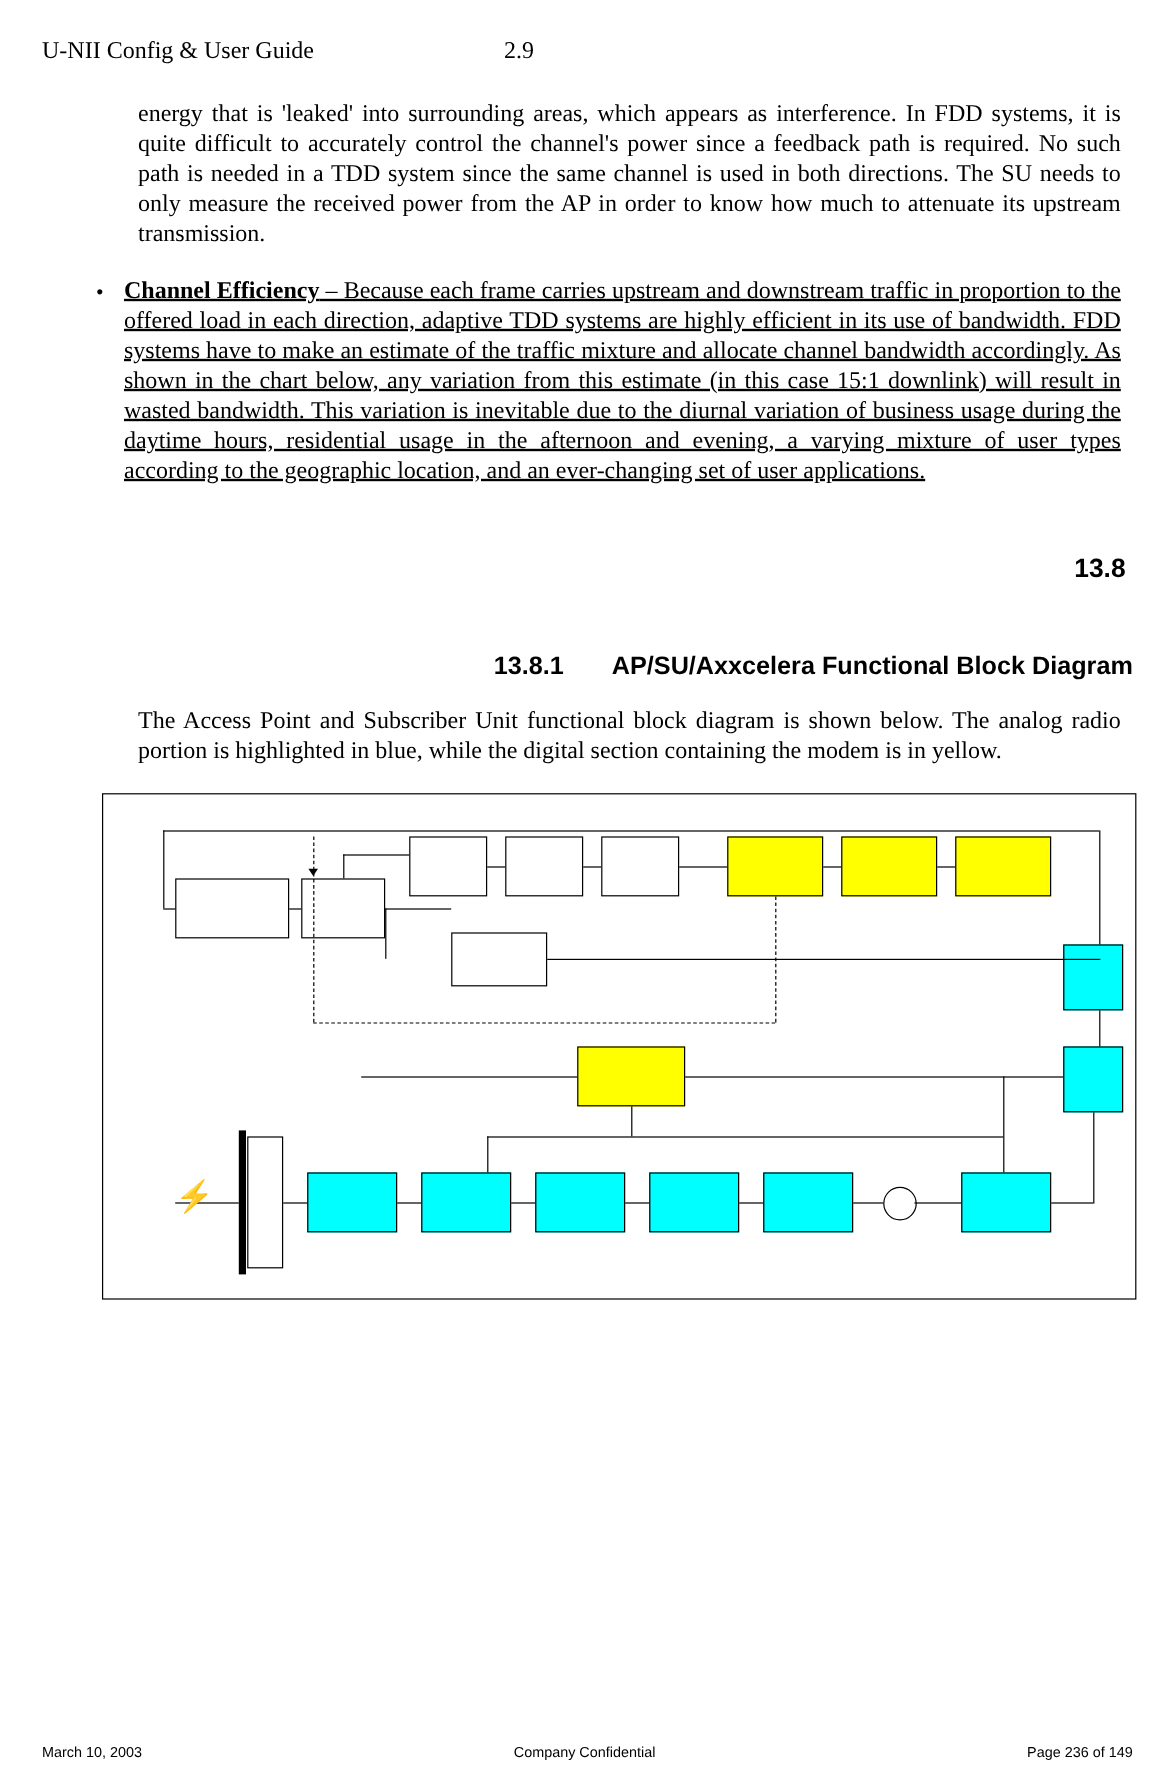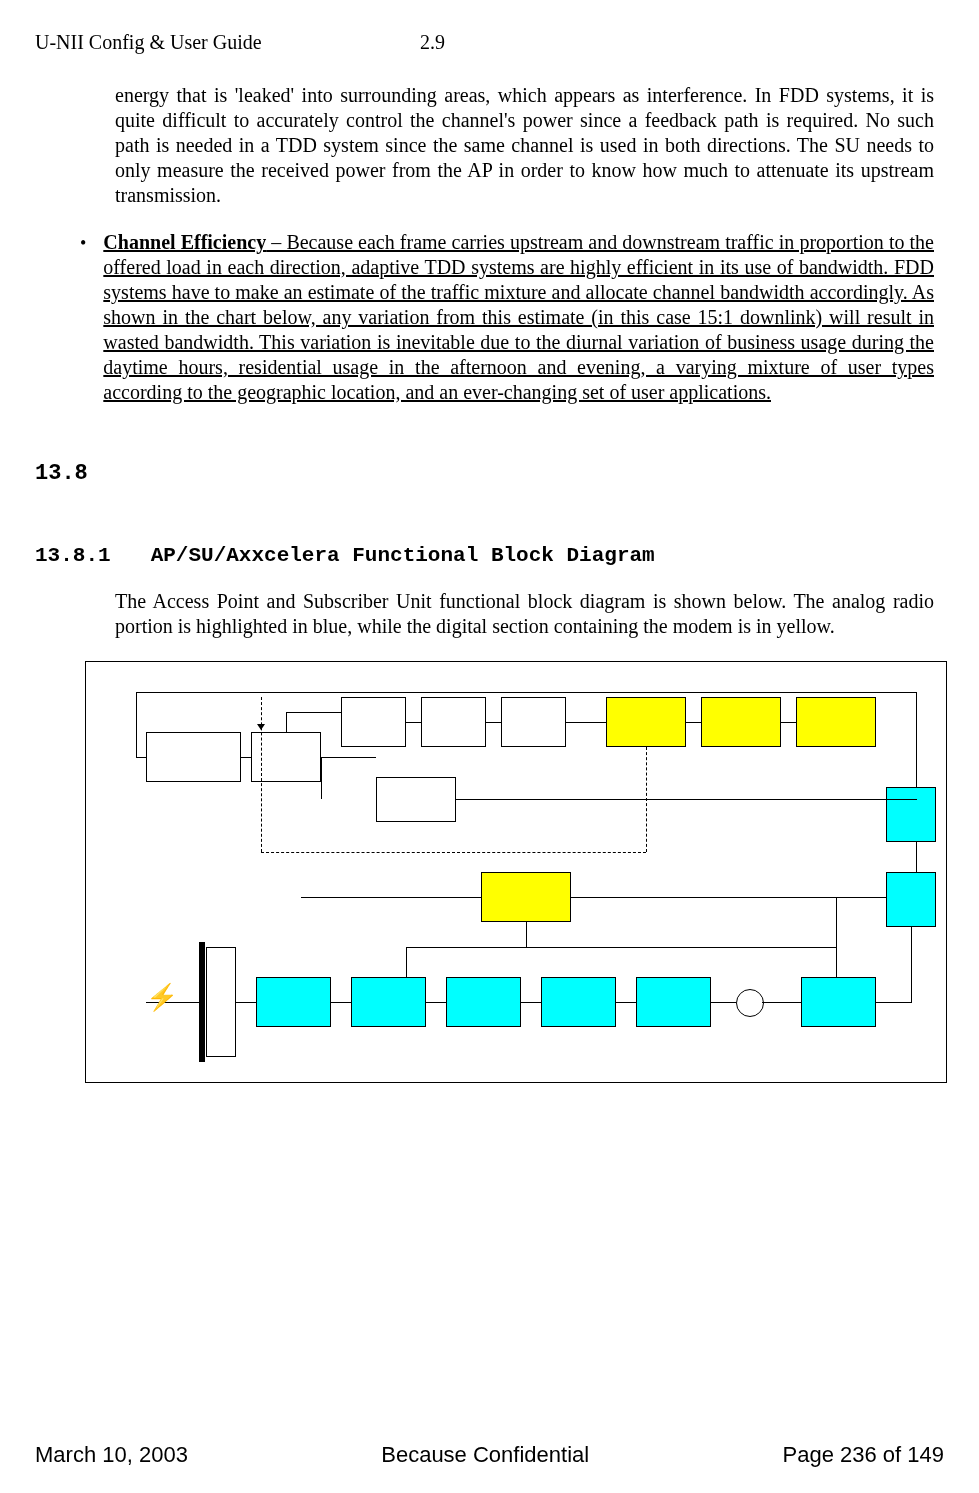--- a/index.html
+++ b/index.html
@@ -41,24 +41,25 @@
       font-size: 18px;
       margin-right: 17px;
       padding-top: 2px;
     }
     .bullet-text {
       text-align: justify;
       text-decoration: underline;
     }
     .bold { font-weight: bold; }
     .section-heading {
-      font-family: Liberation Mono, monospace;
+      font-family: Liberation Sans, sans-serif;
       font-weight: bold;
       margin-top: 55px;
       margin-bottom: 25px;
+      justify-content: flex-end;
     }
     .h2 {
       font-size: 22px;
       display: flex;
     }
     .h2-num { margin-right: 6px; }
     .h3 {
       font-size: 21px;
       display: flex;
       margin-bottom: 20px;
@@ -106,21 +107,21 @@
       background: #fff;
     }
     .footer-row {
       position: absolute;
       bottom: 25px;
       left: 35px;
       right: 35px;
       display: flex;
       justify-content: space-between;
       font-family: Arial, sans-serif;
-      font-size: 22px;
+      font-size: 12px;
     }
     .bolt {
       position: absolute;
       font-size: 26px;
       font-weight: bold;
     }
   </style>
 </head>
 <body>
 
@@ -220,15 +221,15 @@
   <div class="line" style="left:676px; top:340px; width:39px; height:1px;"></div>
   <div class="line" style="left:790px; top:340px; width:35px; height:1px;"></div>
   <div class="line" style="left:825px; top:265px; width:1px; height:76px;"></div>
 
   <div class="line" style="left:60px; top:340px; width:53px; height:1px;"></div>
   <span class="bolt" style="left:60px; top:320px;">⚡</span>
 </div>
 
 <div class="footer-row">
   <span>March 10, 2003</span>
-  <span>Because Confidential</span>
+  <span>Company Confidential</span>
   <span>Page 236 of 149</span>
 </div>
 
 </body></html>

